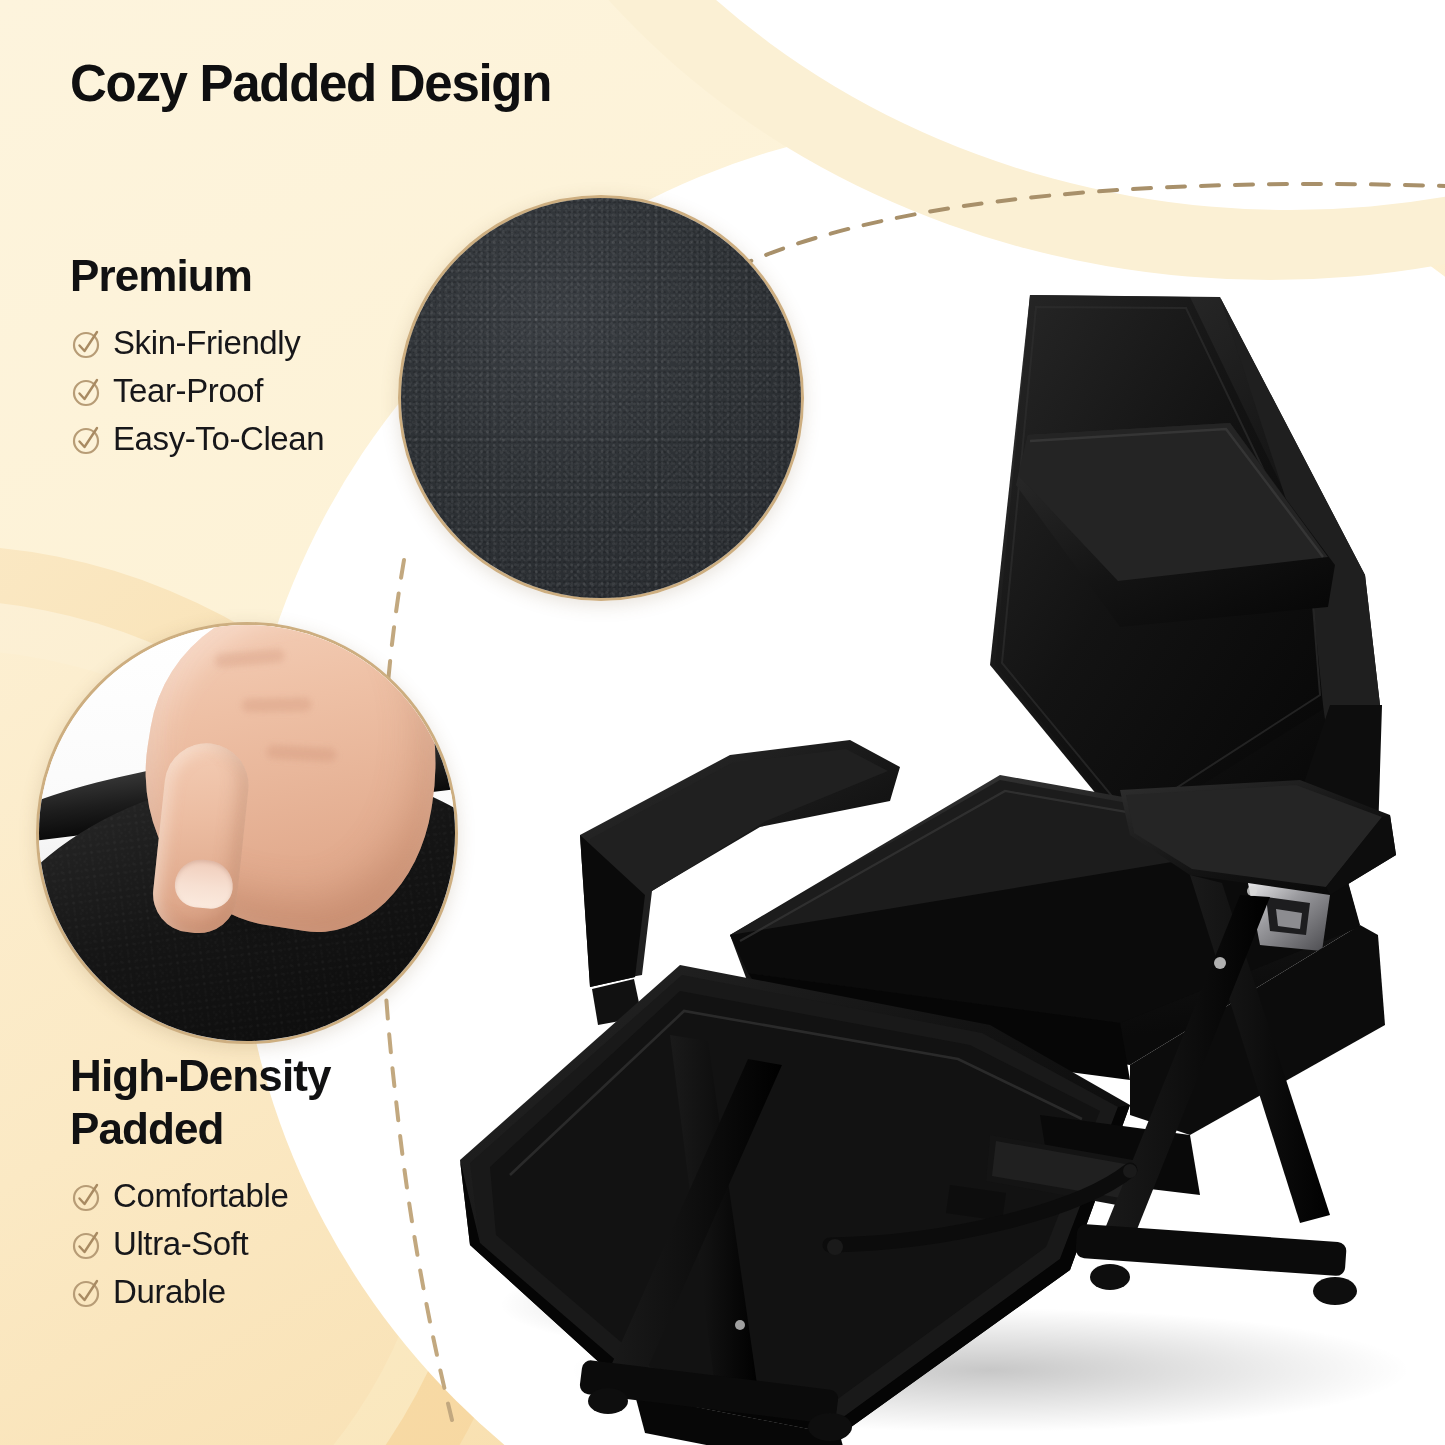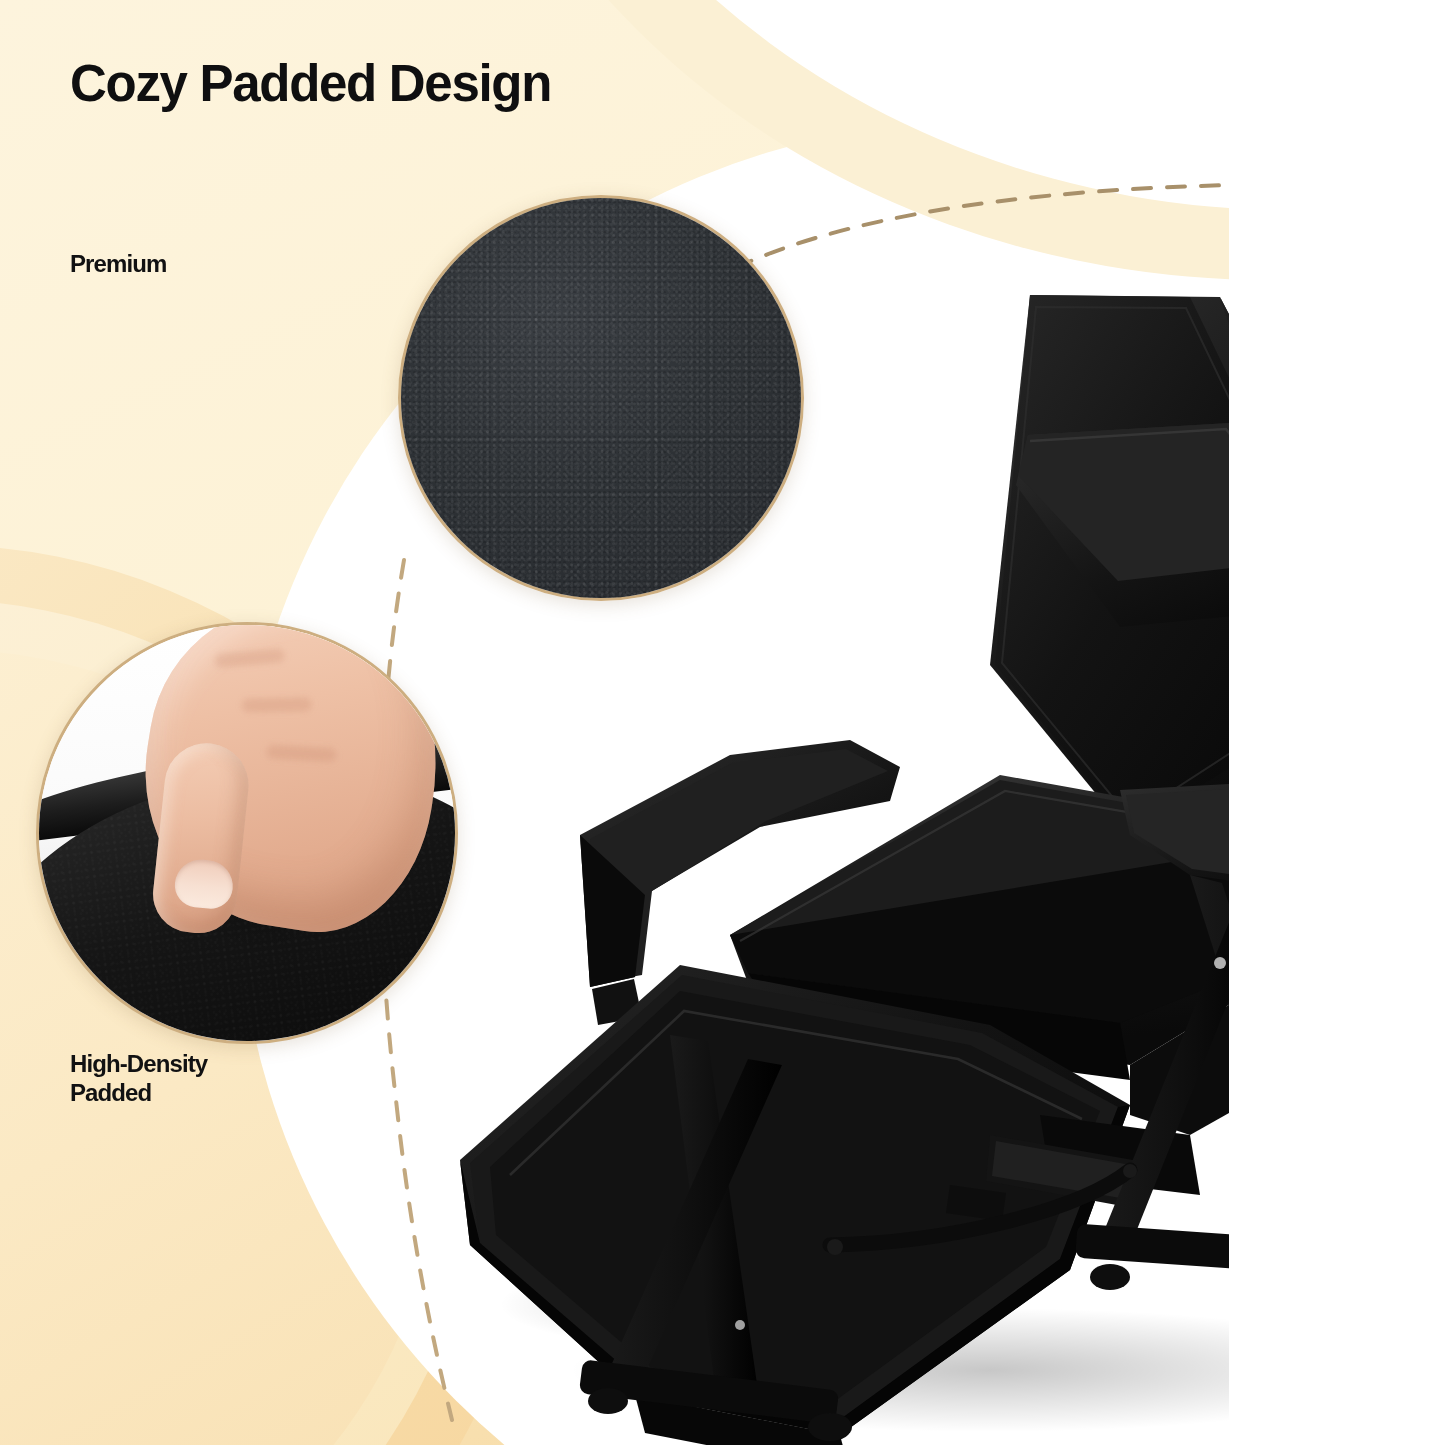--- a/index.html
+++ b/index.html
@@ -1,21 +1,21 @@
 <!DOCTYPE html>
 <html><head>
 <meta charset="utf-8">
 <style>
   html,body{margin:0;padding:0;}
   body{
     width:1445px;height:1445px;overflow:hidden;
     font-family:"Liberation Sans","DejaVu Sans",sans-serif;
     background:#ffffff;
   }
-  #stage{position:relative;width:1229px;height:1445px;overflow:hidden;background:#fdf4dd;}
+  #stage{position:relative;width:1445px;height:1445px;overflow:hidden;background:#fdf4dd;}
 
   
   .bg-layer{position:absolute;inset:0;}
 
   .bg-cream{
     position:absolute;inset:0;
     background:linear-gradient(155deg,#fdf4dd 0%,#fdf2d6 38%,#fbe9c3 62%,#f8dfae 82%,#f6d9a2 100%);
   }
 
   
@@ -139,21 +139,21 @@
   }
 
   
   .page-title{
     position:absolute;left:70px;top:54px;
     font-size:51px;font-weight:bold;letter-spacing:-1.3px;
     color:#0f0f10;white-space:nowrap;
   }
   .feature{position:absolute;}
   .feature-title{
-    font-size:24px;font-weight:bold;line-height:1.20;letter-spacing:-.9px;
+    font-size:44px;font-weight:bold;line-height:1.20;letter-spacing:-.9px;
     color:#111112;margin:0 0 16px 0;
   }
   .bullets{list-style:none;margin:0;padding:0;}
   .bullet{
     display:flex;align-items:center;gap:9px;
     font-size:33px;line-height:1.46;color:#17171a;letter-spacing:-.4px;
     white-space:nowrap;
   }
   .check-icon{flex:0 0 auto;width:34px;height:34px;display:block;}
 
@@ -187,27 +187,73 @@
       <path d="M404,560 C 380,700 370,880 396,1100 C 410,1230 430,1330 452,1420" fill="none" stroke="#c2a87f" stroke-width="4" stroke-dasharray="18 16" stroke-linecap="round"></path>
     </svg>
   </div>
 
   <div class="page-title">Cozy Padded Design</div>
 
   <div class="feature" id="feat-leather">
     <div class="feature-title">
       <span>Premium</span><br>
     </div>
+    <ul class="bullets">
+      <li class="bullet">
+        <svg class="check-icon" viewBox="0 0 34 34">
+          <circle cx="16" cy="19" r="12" fill="none" stroke="#b79c76" stroke-width="2.2"></circle>
+          <path d="M9.5 19.5 L14.5 25 L27 6" fill="none" stroke="#a88a62" stroke-width="2.4" stroke-linecap="round" stroke-linejoin="round"></path>
+        </svg>
+        <span>Skin-Friendly</span>
+      </li>
+      <li class="bullet">
+        <svg class="check-icon" viewBox="0 0 34 34">
+          <circle cx="16" cy="19" r="12" fill="none" stroke="#b79c76" stroke-width="2.2"></circle>
+          <path d="M9.5 19.5 L14.5 25 L27 6" fill="none" stroke="#a88a62" stroke-width="2.4" stroke-linecap="round" stroke-linejoin="round"></path>
+        </svg>
+        <span>Tear-Proof</span>
+      </li>
+      <li class="bullet">
+        <svg class="check-icon" viewBox="0 0 34 34">
+          <circle cx="16" cy="19" r="12" fill="none" stroke="#b79c76" stroke-width="2.2"></circle>
+          <path d="M9.5 19.5 L14.5 25 L27 6" fill="none" stroke="#a88a62" stroke-width="2.4" stroke-linecap="round" stroke-linejoin="round"></path>
+        </svg>
+        <span>Easy-To-Clean</span>
+      </li>
+    </ul>
   </div>
 
   <div class="feature" id="feat-sponge">
     <div class="feature-title">
       <span>High-Density</span><br>
       <span>Padded</span>
     </div>
+    <ul class="bullets">
+      <li class="bullet">
+        <svg class="check-icon" viewBox="0 0 34 34">
+          <circle cx="16" cy="19" r="12" fill="none" stroke="#b79c76" stroke-width="2.2"></circle>
+          <path d="M9.5 19.5 L14.5 25 L27 6" fill="none" stroke="#a88a62" stroke-width="2.4" stroke-linecap="round" stroke-linejoin="round"></path>
+        </svg>
+        <span>Comfortable</span>
+      </li>
+      <li class="bullet">
+        <svg class="check-icon" viewBox="0 0 34 34">
+          <circle cx="16" cy="19" r="12" fill="none" stroke="#b79c76" stroke-width="2.2"></circle>
+          <path d="M9.5 19.5 L14.5 25 L27 6" fill="none" stroke="#a88a62" stroke-width="2.4" stroke-linecap="round" stroke-linejoin="round"></path>
+        </svg>
+        <span>Ultra-Soft</span>
+      </li>
+      <li class="bullet">
+        <svg class="check-icon" viewBox="0 0 34 34">
+          <circle cx="16" cy="19" r="12" fill="none" stroke="#b79c76" stroke-width="2.2"></circle>
+          <path d="M9.5 19.5 L14.5 25 L27 6" fill="none" stroke="#a88a62" stroke-width="2.4" stroke-linecap="round" stroke-linejoin="round"></path>
+        </svg>
+        <span>Durable</span>
+      </li>
+    </ul>
   </div>
 
   <div class="chair">
     <svg viewBox="0 0 1015 1210" xmlns="http://www.w3.org/2000/svg">
       <defs>
         <linearGradient id="lea1" x1="0" y1="0" x2="1" y2="1">
           <stop offset="0%" stop-color="#272727"></stop>
             <stop offset="45%" stop-color="#131313"></stop>
             <stop offset="100%" stop-color="#060606"></stop>
         </linearGradient>

